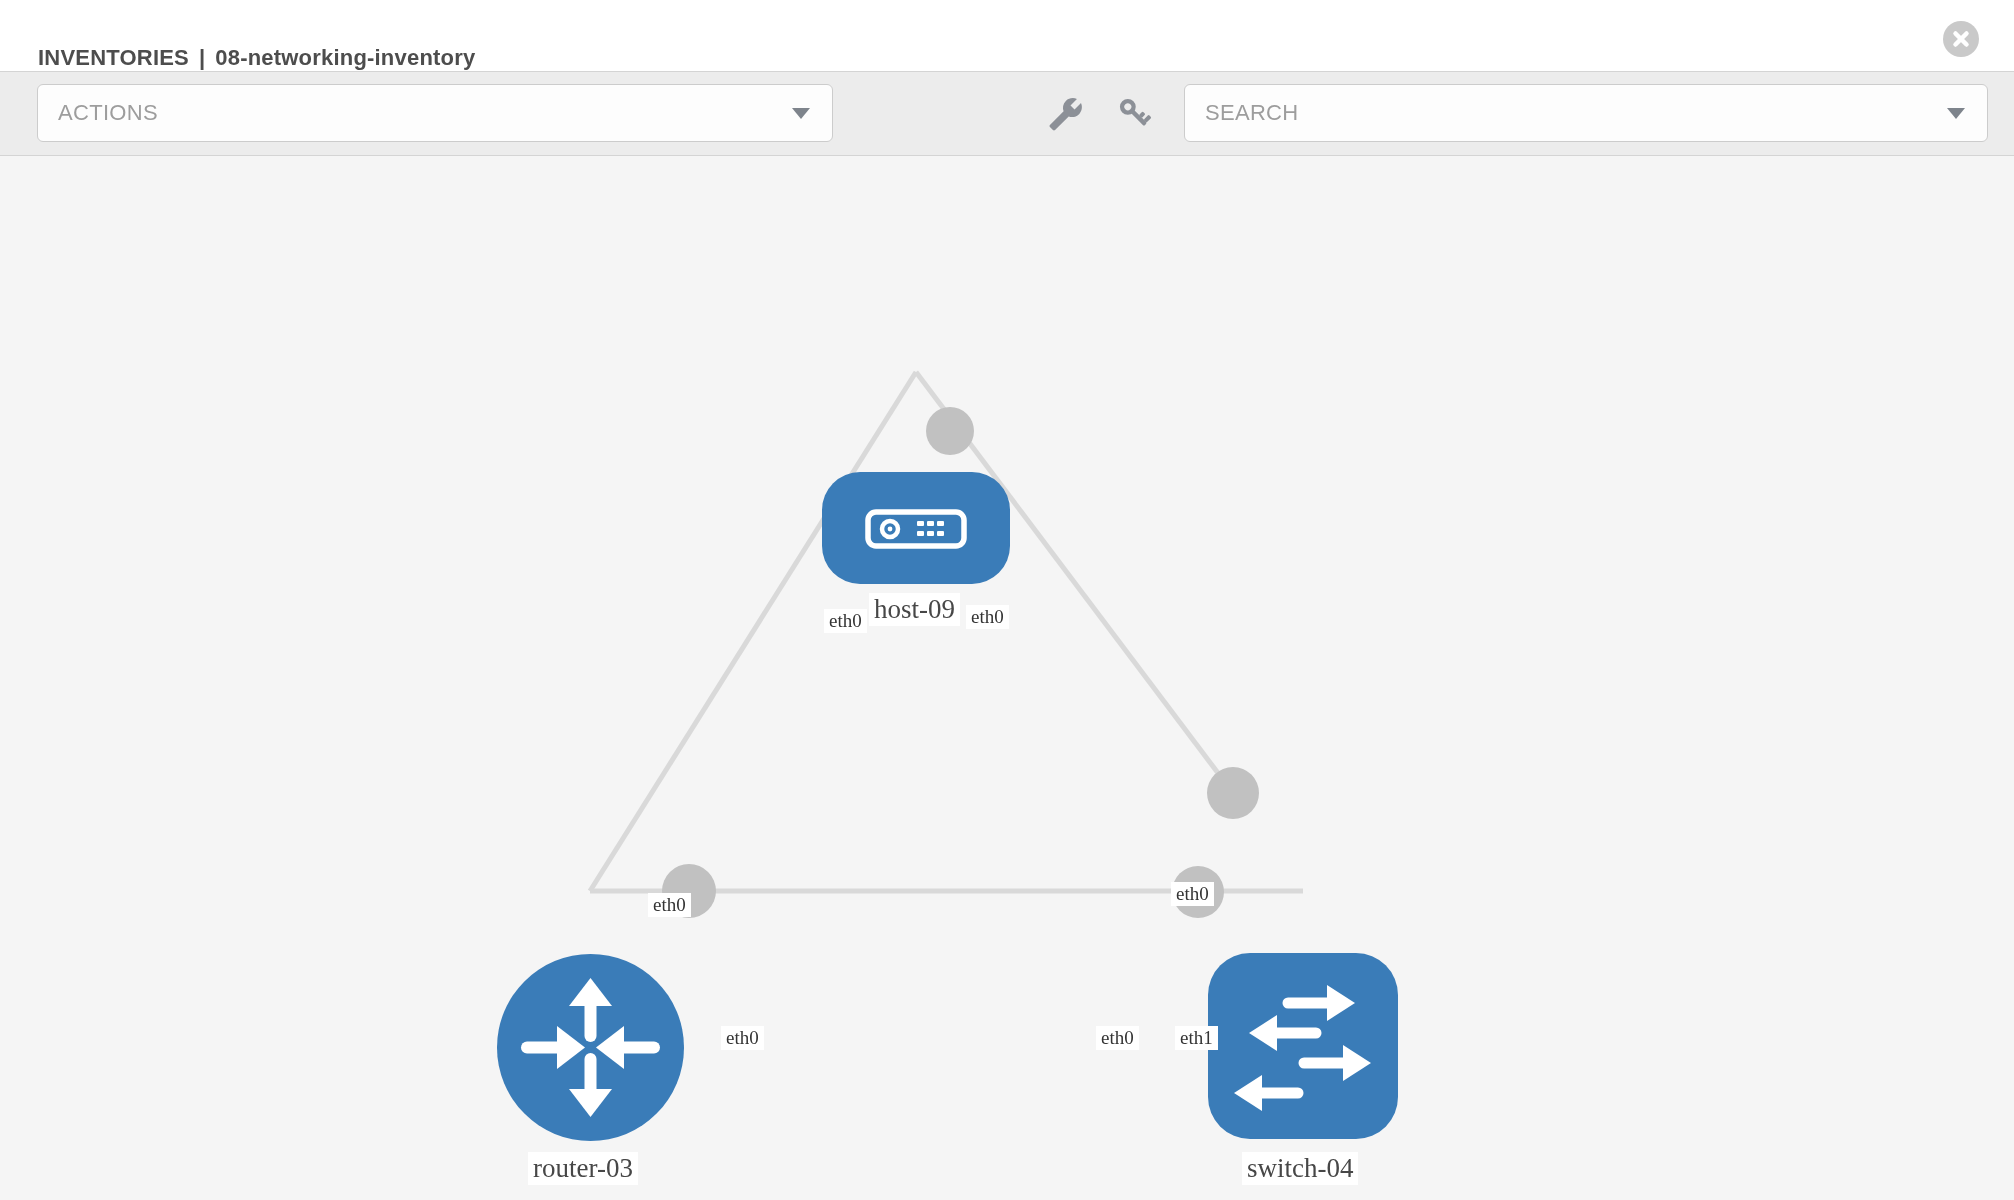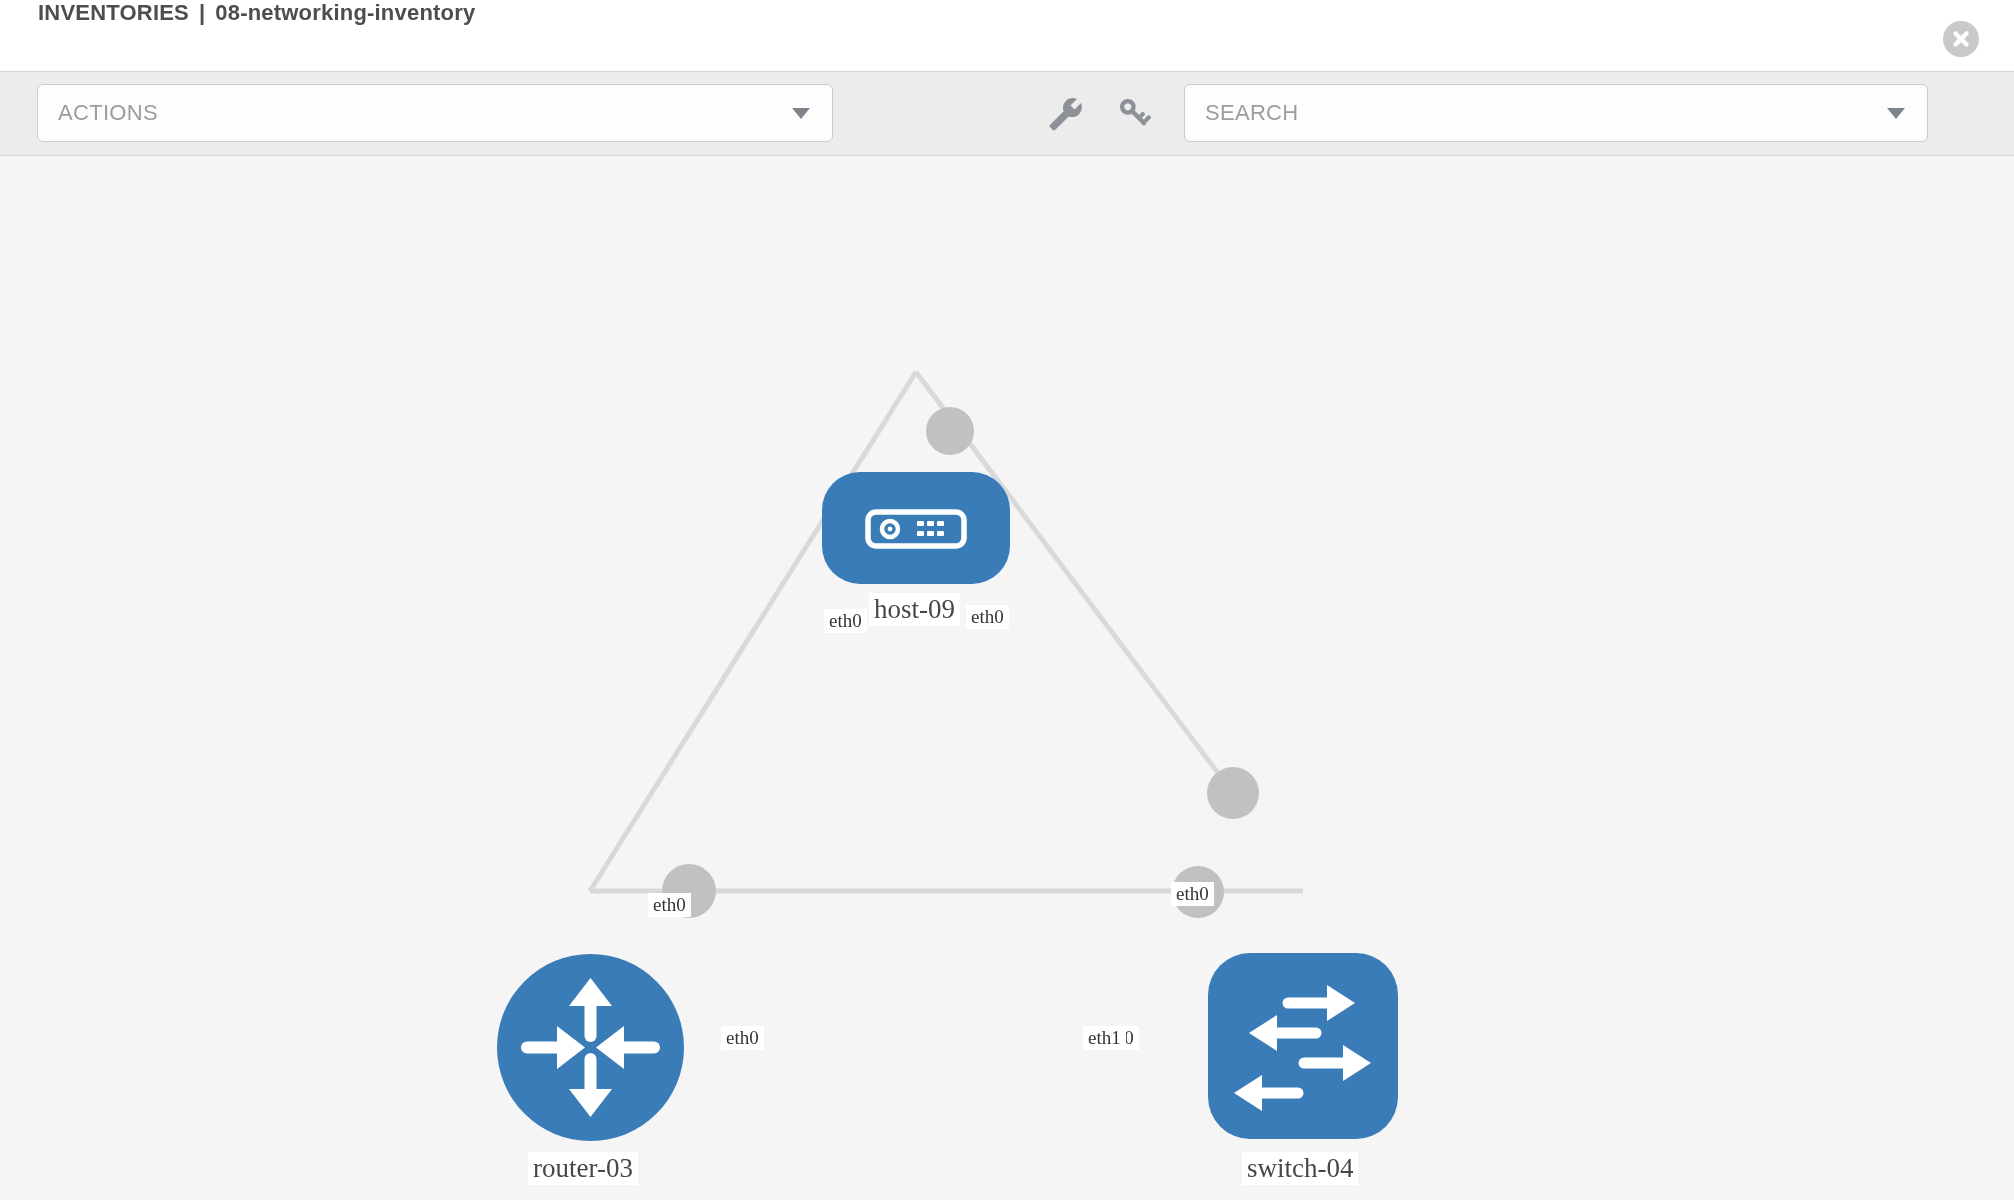--- a/index.html
+++ b/index.html
@@ -9,21 +9,21 @@
     background:#ffffff;position:relative;
   }
   .abs{position:absolute;}
 
   
   .header{
     position:absolute;left:0;top:0;width:2014px;height:71px;
     background:#ffffff;border-bottom:1px solid #d4d4d4;
   }
   .header-title{
-    position:absolute;left:38px;top:0;height:71px;display:flex;align-items:flex-start;
+    position:absolute;left:38px;top:0;height:71px;display:flex;align-items:flex-end;
     font-size:22px;font-weight:700;color:#4d4d4d;letter-spacing:.2px;
   }
   .header-title .sep{margin:0 10px;font-weight:700;color:#4d4d4d;}
   .close-btn{
     position:absolute;left:1943px;top:21px;width:36px;height:36px;border-radius:50%;
     background:#c9c9c9;display:flex;align-items:center;justify-content:center;cursor:pointer;
   }
 
   
   .toolbar{
@@ -97,21 +97,21 @@
     <svg width="38" height="38" viewBox="0 0 24 24">
       <g transform="rotate(-45 12 12)" fill="#8c9097">
         <circle cx="12" cy="5.6" r="3.6" fill="none" stroke="#8c9097" stroke-width="2.8"></circle>
         <rect x="10.6" y="8.8" width="2.8" height="12.6" rx="1"></rect>
         <rect x="13.2" y="14.2" width="3.4" height="2.6" rx="0.8"></rect>
         <rect x="13.2" y="18.4" width="4.6" height="2.6" rx="0.8"></rect>
       </g>
     </svg>
   </div>
 
-  <div class="select-box" style="left:1184px;width:744px;">
+  <div class="select-box" style="left:1184px;width:804px;">
     <span class="ph">SEARCH</span>
     <span class="caret"></span>
   </div>
 </div>
 
 <div class="canvas">
 
   <svg class="edges" width="2014" height="1044" viewBox="0 156 2014 1044">
 
     <line x1="916" y1="372" x2="590" y2="891" stroke="#d9d9d9" stroke-width="5"></line>
@@ -174,15 +174,15 @@
   <div class="chip node-label" style="left:869px;top:437px;">host-09</div>
   <div class="chip node-label" style="left:528px;top:996px;">router-03</div>
   <div class="chip node-label" style="left:1242px;top:996px;">switch-04</div>
 
   <div class="chip port-label" style="left:824px;top:453px;">eth0</div>
   <div class="chip port-label" style="left:966px;top:449px;">eth0</div>
   <div class="chip port-label" style="left:648px;top:737px;">eth0</div>
   <div class="chip port-label" style="left:1171px;top:726px;">eth0</div>
   <div class="chip port-label" style="left:721px;top:870px;">eth0</div>
   <div class="chip port-label" style="left:1096px;top:870px;z-index:6;">eth0</div>
-  <div class="chip port-label" style="left:1083px;top:870px;z-index:7;">eth1</div>
+  <div class="chip port-label" style="left:1175px;top:870px;z-index:7;">eth1</div>
 
 </div>
 
 </body></html>

